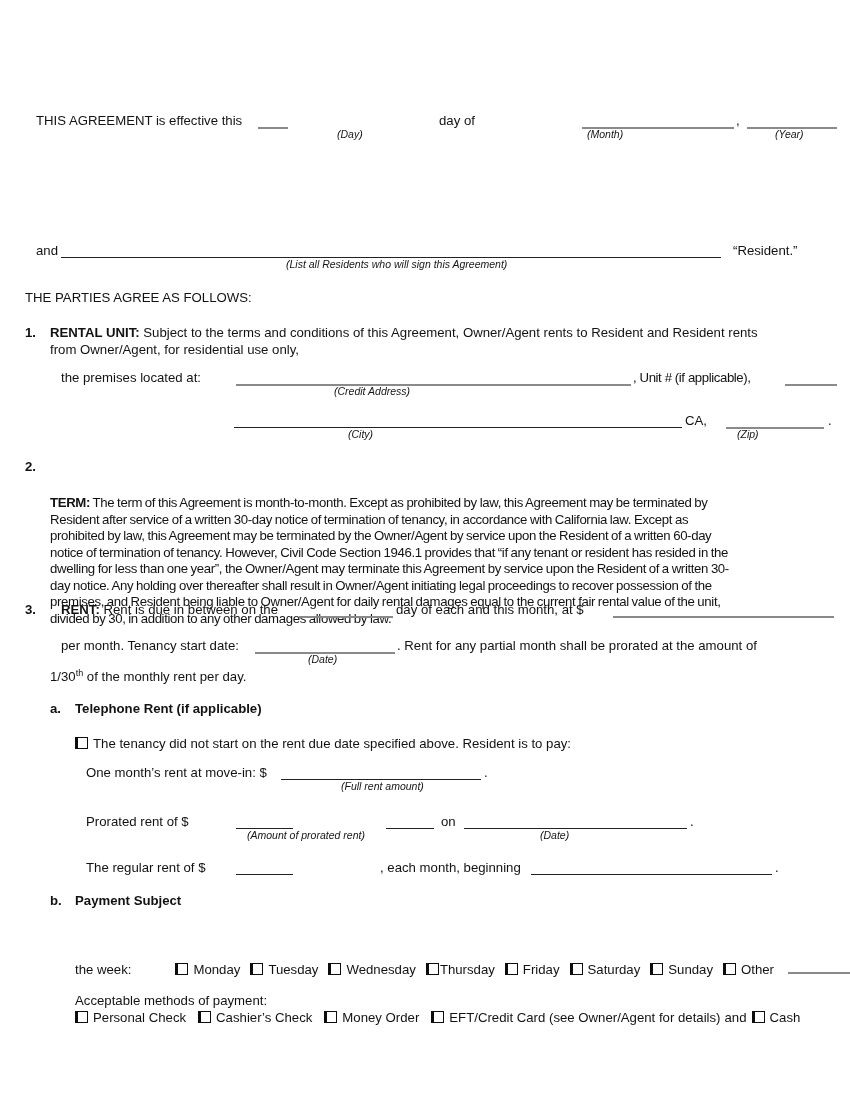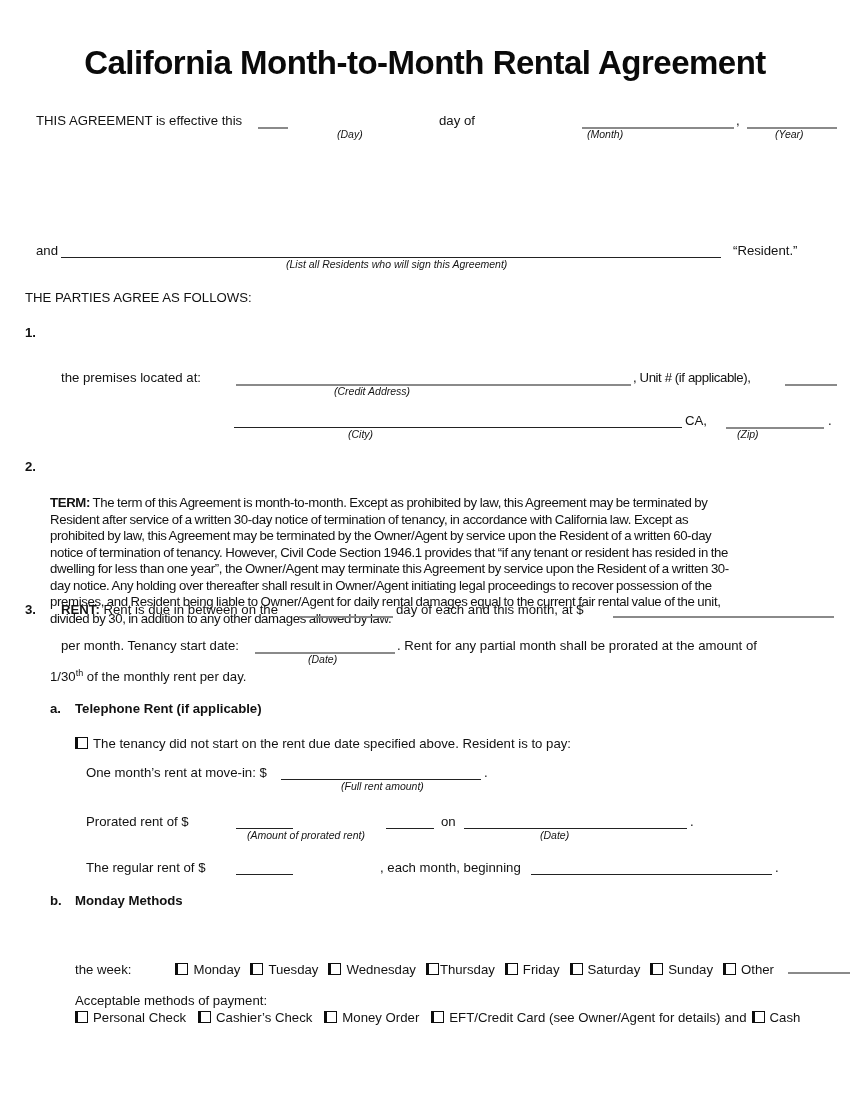--- a/index.html
+++ b/index.html
@@ -31,21 +31,20 @@
   }
   sup{font-size:9px;}
   .dayitem{margin-right:10px;margin-top:46px;}
   .mitem{margin-right:12px;}
 </style>
 </head>
 <body>
 
 <div class="page">
 
-  <div class="title">California Month-to-Month Rental Agreement</div>
 
   <div class="fline" style="top:113px">
     <span class="seg" style="left:25px">THIS AGREEMENT is effective this</span>
     <span class="bk g" style="left:247px;width:30px"></span>
     <span class="seg" style="left:428px">day of</span>
     <span class="bk g" style="left:571px;width:152px"></span>
     <span class="seg" style="left:725px">,</span>
     <span class="bk g" style="left:736px;width:90px"></span>
     <span class="sub" style="left:326px">(Day)</span>
     <span class="sub" style="left:576px">(Month)</span>
@@ -57,20 +56,22 @@
   <div class="fline" style="top:243px">
     <span class="seg" style="left:25px">and</span>
     <span class="bk k" style="left:50px;width:660px"></span>
     <span class="seg" style="left:722px">“Resident.”</span>
     <span class="sub" style="left:275px">(List all Residents who will sign this Agreement)</span>
   </div>
 
   <div class="flow" style="top:290px;left:25px">THE PARTIES AGREE AS FOLLOWS:</div>
 
   <span class="num" style="top:325px;left:25px">1.</span>
+  <div class="para" style="top:325px;left:50px;right:20px"><span class="b">RENTAL UNIT:</span><span> Subject to the terms and conditions of this Agreement, Owner/Agent rents to Resident and Resident rents
+from Owner/Agent, for residential use only,</span></div>
 
   <div class="fline" style="top:370px">
     <span class="seg" style="left:50px">the premises located at:</span>
     <span class="bk g" style="left:225px;width:395px"></span>
     <span class="seg" style="left:622px;letter-spacing:-0.4px">, Unit # (if applicable),</span>
     <span class="bk g" style="left:774px;width:52px"></span>
     <span class="sub" style="left:323px">(Credit Address)</span>
   </div>
 
   <div class="fline" style="top:413px">
@@ -136,21 +137,21 @@
 
   <div class="fline" style="top:860px">
     <span class="seg" style="left:75px">The regular rent of $</span>
     <span class="bk k" style="left:225px;width:57px"></span>
     <span class="seg" style="left:369px">, each month, beginning</span>
     <span class="bk k" style="left:520px;width:241px"></span>
     <span class="seg" style="left:764px">.</span>
   </div>
 
   <span class="num" style="top:893px;left:50px">b.</span>
-  <span class="num" style="top:893px;left:75px">Monday Methods</span>
+  <span class="num" style="top:893px;left:75px">Payment Subject</span>
 
 
   <div class="flow" style="top:960px;left:75px">
     <span style="margin-right:44px">the week:</span><span class="dayitem"><span class="cb"></span><span>Monday</span></span><span class="dayitem"><span class="cb"></span><span>Tuesday</span></span><span class="dayitem"><span class="cb"></span><span>Wednesday</span></span><span class="dayitem"><span class="cb" style="margin-right:1px"></span><span>Thursday</span></span><span class="dayitem"><span class="cb"></span><span>Friday</span></span><span class="dayitem"><span class="cb"></span><span>Saturday</span></span><span class="dayitem"><span class="cb"></span><span>Sunday</span></span><span class="dayitem"><span class="cb"></span><span>Other</span></span><span class="ibk g" style="width:86px"></span>
   </div>
 
   <div class="flow" style="top:993px;left:75px">Acceptable methods of payment:</div>
 
   <div class="flow" style="top:1010px;left:75px">
     <span class="mitem"><span class="cb"></span><span>Personal Check</span></span><span class="mitem"><span class="cb"></span><span>Cashier’s Check</span></span><span class="mitem"><span class="cb"></span><span>Money Order</span></span><span class="mitem" style="margin-right:4px"><span class="cb"></span><span>EFT/Credit Card (see Owner/Agent for details)</span></span><span style="margin-right:5px">and</span><span><span class="cb"></span><span>Cash</span></span>

